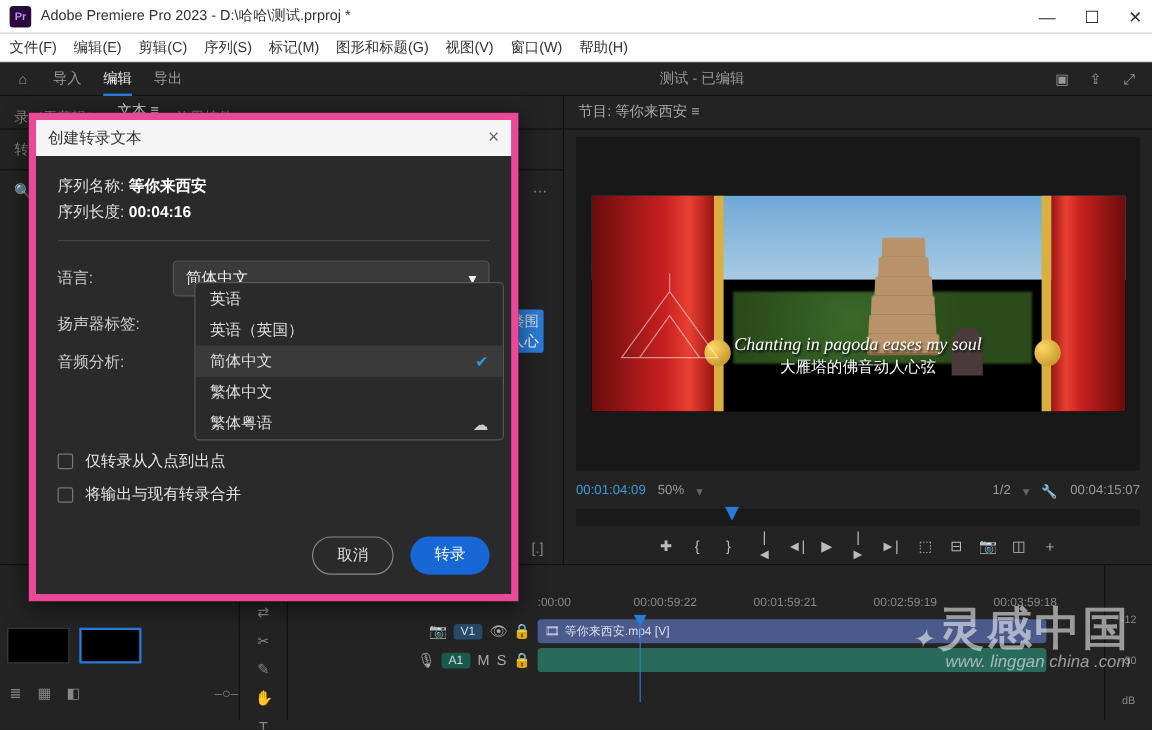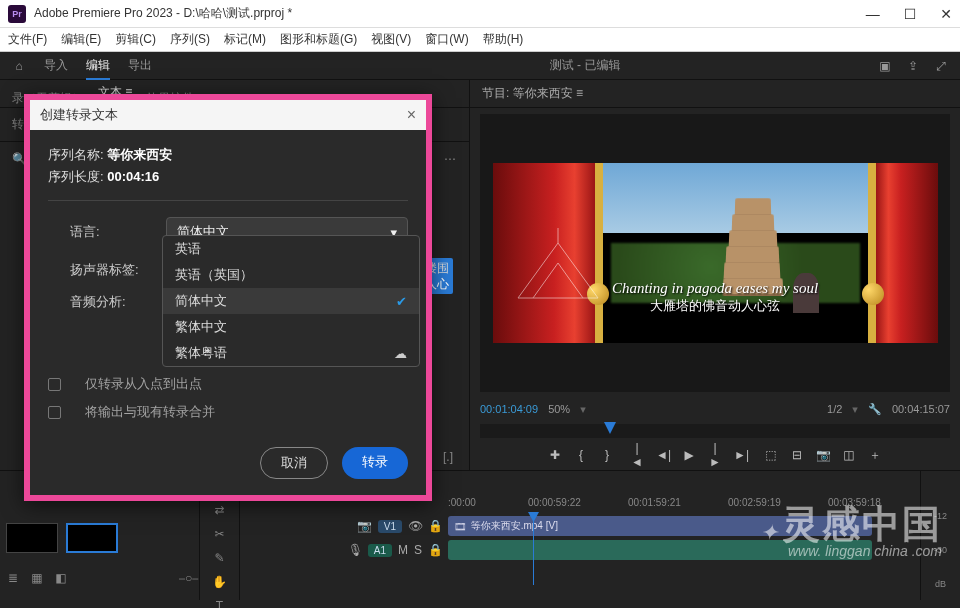--- a/index.html
+++ b/index.html
@@ -77,27 +77,27 @@
 .audiormeter{width:40px;border-left:1px solid #111;display:flex;flex-direction:column;align-items:center;padding-top:40px;color:#888;font-size:9px;gap:24px;}
 
 .dialog{position:absolute;left:24px;top:94px;width:408px;background:#2a2a2a;border:6px solid #ec4899;box-shadow:0 4px 20px rgba(0,0,0,.6);z-index:50;color:#ddd;font-size:13px;}
 .dialog .dtitle{height:30px;background:#f5f5f5;color:#333;display:flex;align-items:center;padding:0 10px;font-size:13px;}
 .dialog .dtitle .dclose{margin-left:auto;color:#666;font-size:16px;cursor:default;}
 .dialog .dbody{padding:14px 18px 16px;}
 .dialog .info{font-size:13px;line-height:22px;}
 .dialog .info b{color:#fff;font-weight:bold;}
 .dialog hr{border:none;border-top:1px solid #444;margin:12px 0 16px;}
 .dialog .row{display:flex;align-items:center;margin-bottom:14px;}
-.dialog .row .lab{width:96px;color:#ccc;margin-left:22px;}
+.dialog .row .lab{width:96px;color:#ccc;}
 .dialog .select{flex:1;height:30px;background:#3a3a3a;border:1px solid #555;border-radius:4px;display:flex;align-items:center;padding:0 10px;justify-content:space-between;color:#eee;cursor:default;}
 .dialog .dropdown{position:absolute;left:132px;top:135px;width:258px;background:#2a2a2a;border:1px solid #555;border-radius:4px;overflow:hidden;z-index:60;}
 .dialog .dropdown .opt{height:26px;display:flex;align-items:center;padding:0 12px;color:#ddd;justify-content:space-between;}
 .dialog .dropdown .opt.sel{background:#3a3a3a;}
 .dialog .dropdown .opt .chk{color:#2a9ae6;}
-.dialog .chkrow{display:flex;align-items:center;gap:24px;color:#a3a3a3;margin-bottom:10px;text-align:right;}
+.dialog .chkrow{display:flex;align-items:center;gap:10px;color:#e5e5e5;margin-bottom:10px;text-align:right;}
 .dialog .chkrow .box{width:13px;height:13px;border:1px solid #777;border-radius:2px;}
 .dialog .btns{display:flex;justify-content:flex-end;gap:14px;margin-top:26px;}
 .dialog .btn{padding:6px 20px;border-radius:16px;font-size:13px;cursor:default;}
 .dialog .btn.cancel{border:1px solid #888;color:#ddd;}
 .dialog .btn.ok{background:#1767d6;color:#fff;}
 .watermark{position:absolute;right:18px;bottom:48px;color:rgba(255,255,255,0.55);font-size:14px;z-index:30;text-align:right;line-height:18px;font-style:italic;}
 .watermark .big{font-size:38px;font-weight:bold;font-style:normal;letter-spacing:2px;}
 .ic{display:inline-block;width:14px;text-align:center;}
 </style>
 </head>

